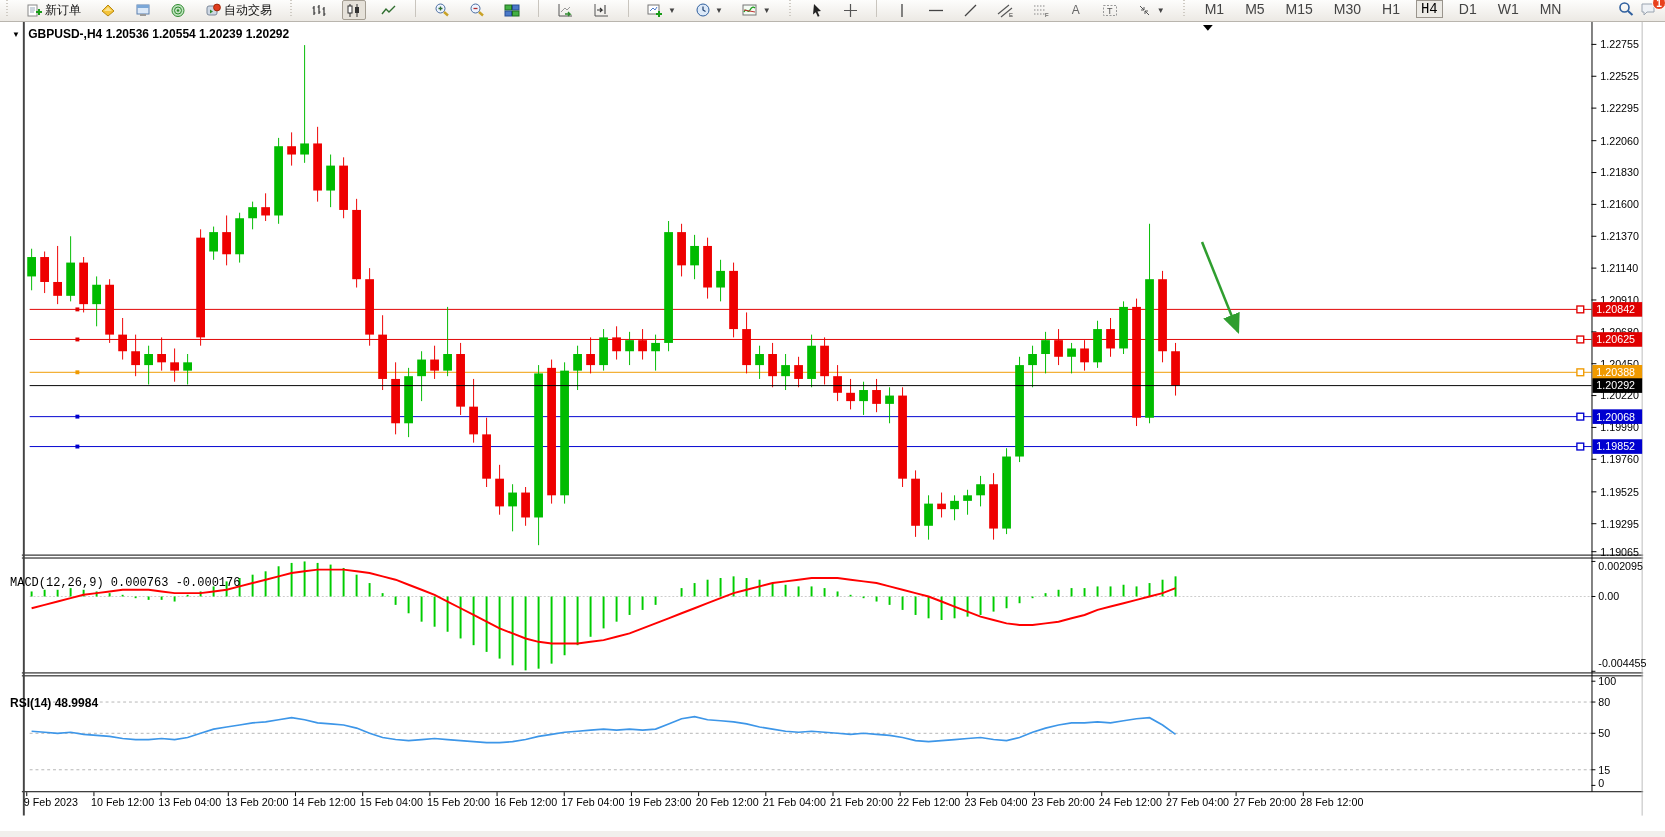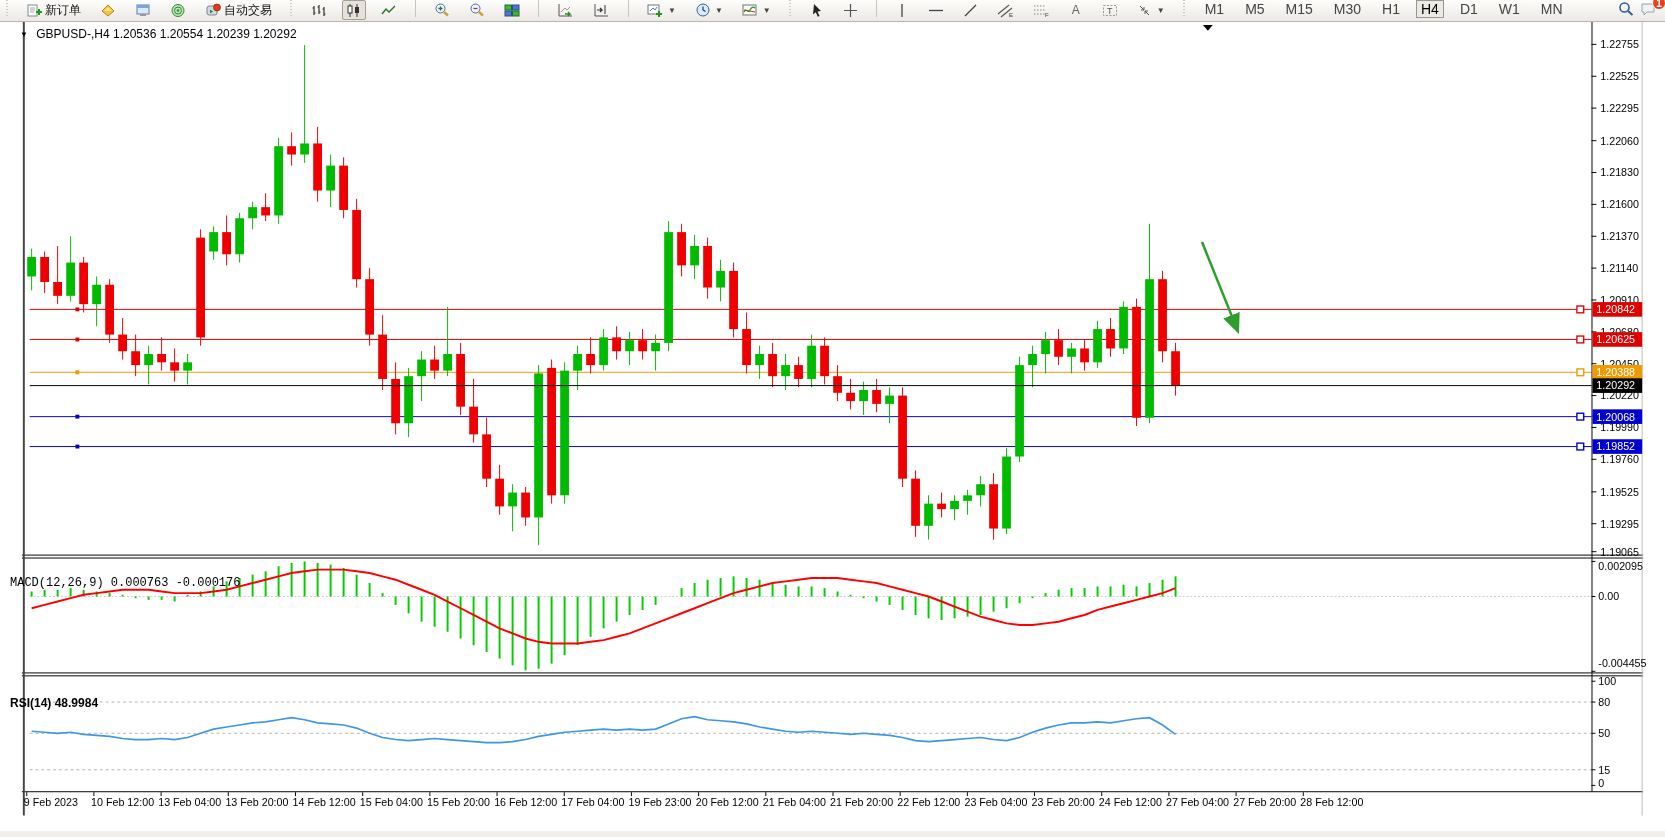--- a/index.html
+++ b/index.html
@@ -16,32 +16,32 @@
     background-size:2px 100%;background-repeat:repeat-y;background-position:1px 0;}
   .tb-sep{width:1px;height:17px;background:#c9c5be;margin:0 3px;}
   .tb-btn{height:20px;min-width:22px;display:flex;align-items:center;justify-content:center;
     padding:0 3px;border:1px solid transparent;border-radius:2px;color:#333;font-size:12px;gap:3px;}
   .tb-btn.pressed{background:#e6e2da;border-color:#a49e93;}
   .tb-btn .cjk{font-size:12px;color:#111;}
   .tb-btn svg{display:block;}
   .caret{font-size:8px;color:#444;margin-left:1px;}
   .tf-btn{height:18px;min-width:24px;display:flex;align-items:center;justify-content:center;
     font-size:14px;color:#444;padding:0 4px;border:1px solid transparent;}
-  .tf-btn.active{background:#eceae5;border:1px solid #9a958d;color:#000;}
+  .tf-btn.active{background:#eceae5;border:1px solid #9a958d;color:#000;font-family:Liberation Mono, monospace;}
   .tb-right{margin-left:auto;display:flex;align-items:center;gap:6px;padding-right:4px;}
   .badge{position:absolute;right:-8px;top:-4px;width:14px;height:14px;border-radius:50%;
     background:#e8401c;color:#fff;font-size:10px;font-weight:bold;display:flex;
     align-items:center;justify-content:center;border:1px solid #fff;}
   .bubble-wrap{position:relative;width:18px;height:18px;}
 
   
   .chart-frame{position:absolute;left:0;top:22px;width:1665px;height:815px;z-index:1;}
   svg text{font-family:"Liberation Sans","DejaVu Sans",sans-serif;}
   .pane-label{position:absolute;z-index:3;font-size:12px;color:#000;white-space:nowrap;}
-  #hdr{left:20px;top:27px;}
+  #hdr{left:12px;top:27px;font-weight:bold;}
   #hdr .tri{font-size:8px;color:#000;margin-right:5px;vertical-align:1px;cursor:pointer;}
   #macd-label{left:10px;top:576px;font-family:Liberation Mono, monospace;}
   #rsi-label{left:10px;top:696px;font-weight:bold;}
   .bottom-strip{position:absolute;left:0;top:831px;width:1665px;height:6px;background:#f1efec;z-index:2;}
 </style>
 </head>
 <body>
 
 <div class="app">
 

